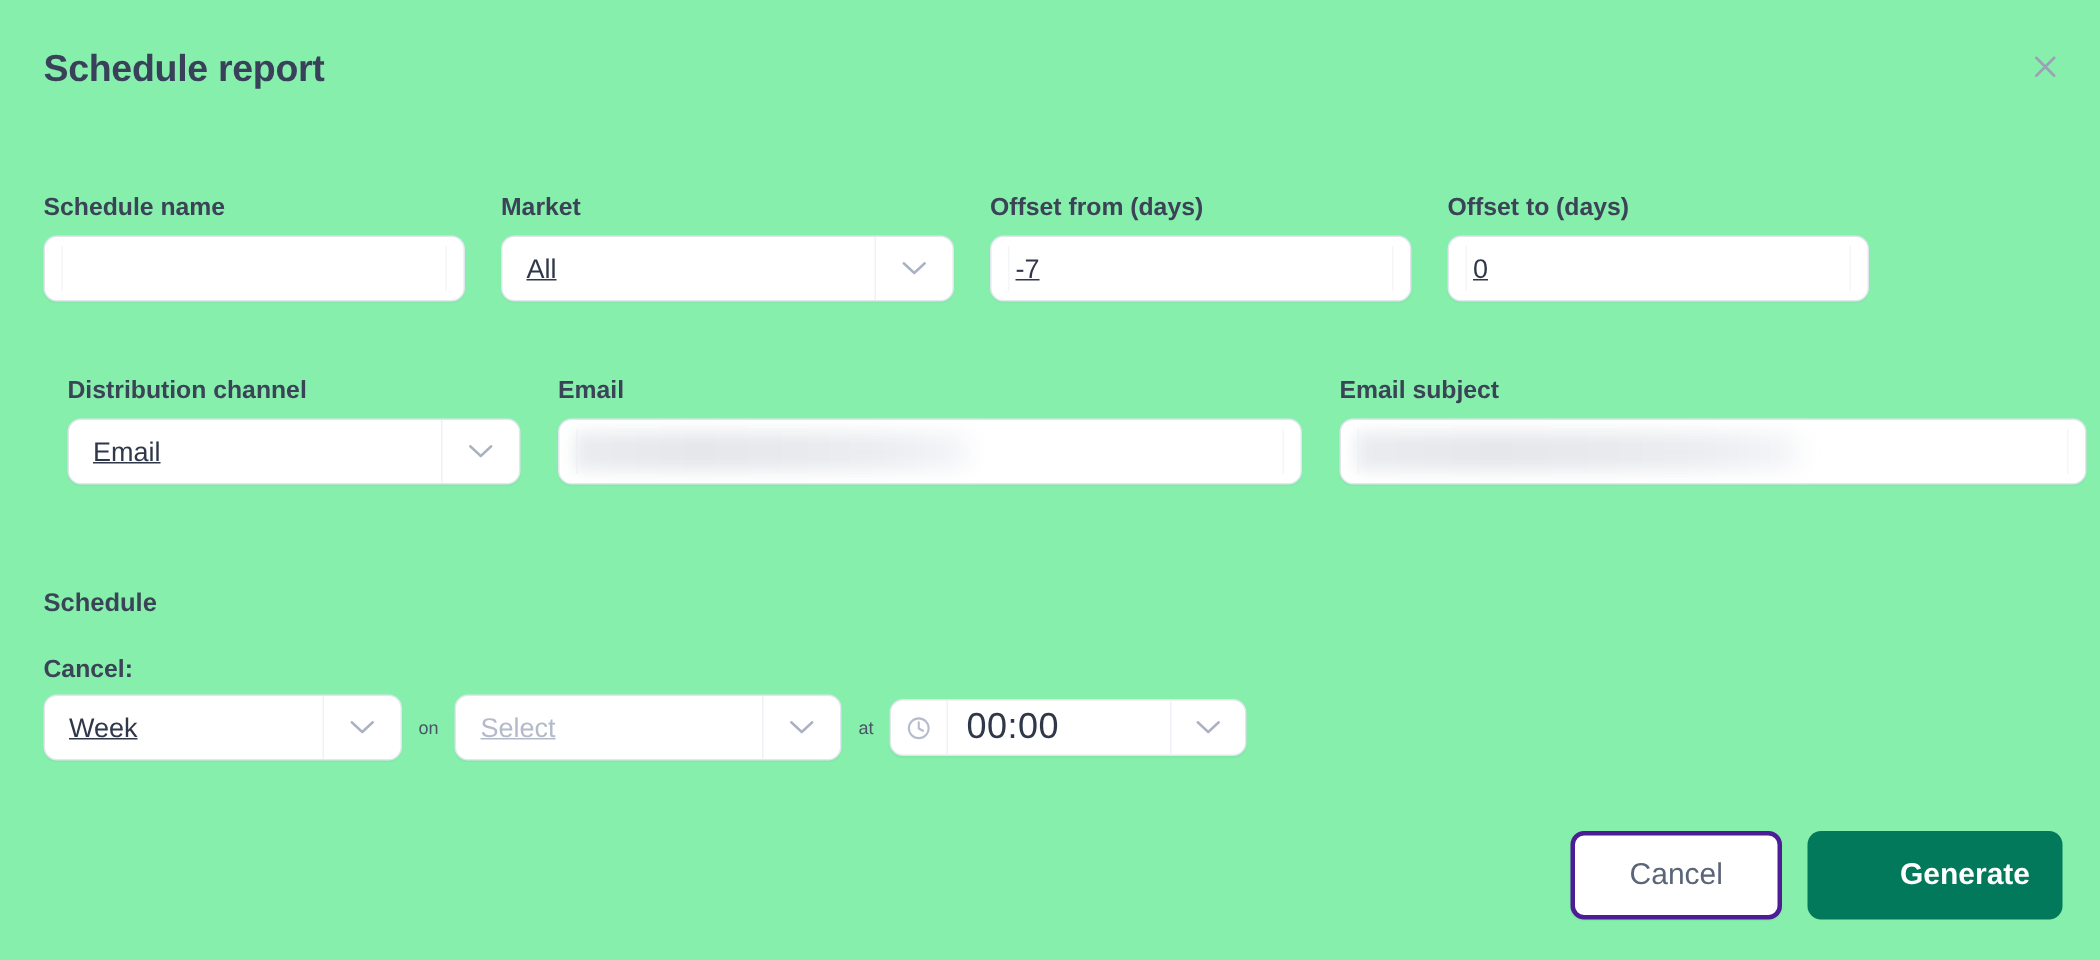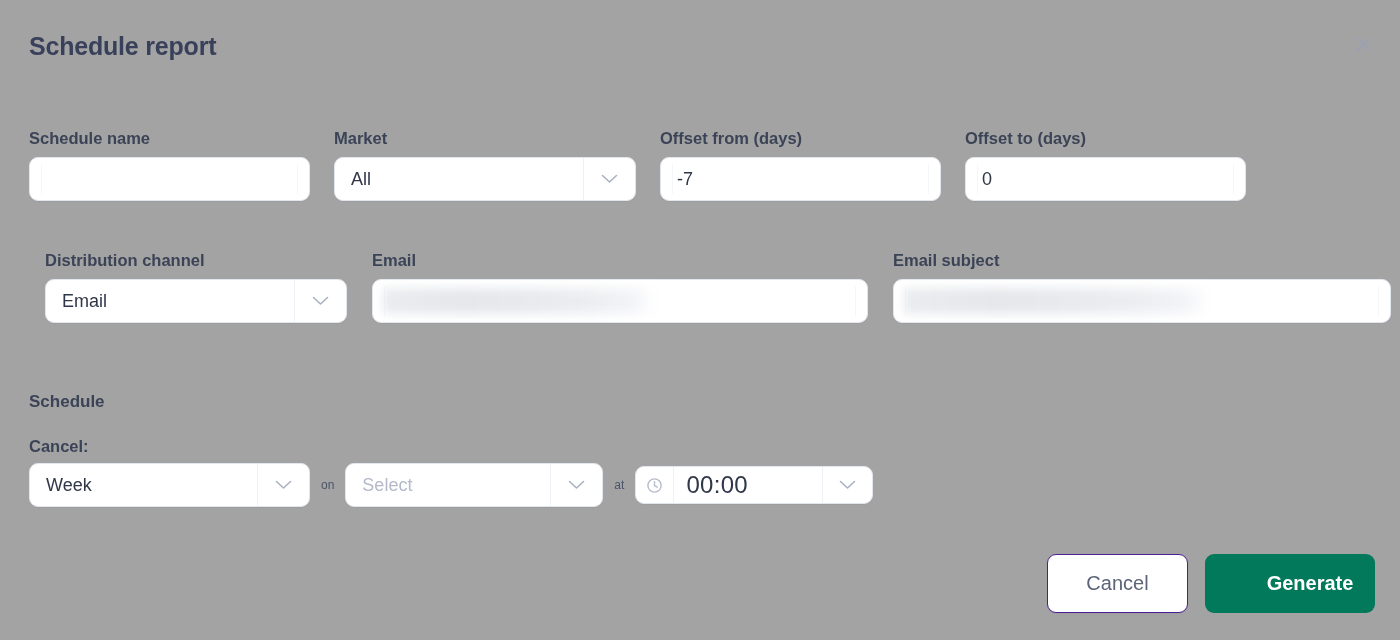--- a/index.html
+++ b/index.html
@@ -9,21 +9,21 @@
     height: 640px;
     background: #ffffff;
     font-family: "Liberation Sans", sans-serif;
     overflow: hidden;
   }
 
   .dialog {
     position: relative;
     width: 1400px;
     height: 640px;
-    background: #a3a3a3;
+    background: #86efac;
     padding: 0;
   }
 
   
   .dlg-header {
     position: absolute;
     top: 0; left: 0; right: 0;
     height: 90px;
   }
   .dlg-title {
@@ -72,20 +72,21 @@
   }
 
   .control .val {
     flex: 1;
     padding: 0 16px;
     font-size: 18px;
     color: #2f3749;
     line-height: 22px;
     white-space: nowrap;
     overflow: hidden;
+    text-decoration: underline;
   }
   .control .val.placeholder { color: #b3bac9; }
   .control .val.empty { color: transparent; }
 
   .chev-wrap {
     width: 52px;
     height: 100%;
     border-left: 1px solid #eef1f6;
     display: flex;
     align-items: center;
@@ -161,21 +162,21 @@
 
   .sched-row {
     position: absolute;
     left: 29px;
     top: 463px;
     height: 44px;
     display: flex;
     align-items: center;
   }
   .sched-row .control { height: 44px; }
-  .c-every  { width: 281px; }
+  .c-every  { width: 239px; }
   .c-on-day { width: 258px; }
   .c-time   { width: 238px; height: 38px !important; }
 
   .inline-word {
     font-size: 12px;
     color: #4b5368;
     font-weight: normal;
     padding: 0 11px;
     line-height: 20px;
   }
@@ -217,21 +218,21 @@
     font-size: 20px;
     display: flex;
     align-items: center;
     justify-content: center;
     cursor: pointer;
     font-family: "Liberation Sans", sans-serif;
   }
   .btn-cancel {
     width: 141px;
     background: #ffffff;
-    border: 1px solid #4c1d95;
+    border: 3px solid #4c1d95;
     color: #5b6478;
     font-weight: normal;
     box-shadow: 0 1px 1px rgba(24,35,61,0.04);
   }
   .btn-generate {
     width: 170px;
     border: none;
     color: #ffffff;
     font-weight: bold;
   }

